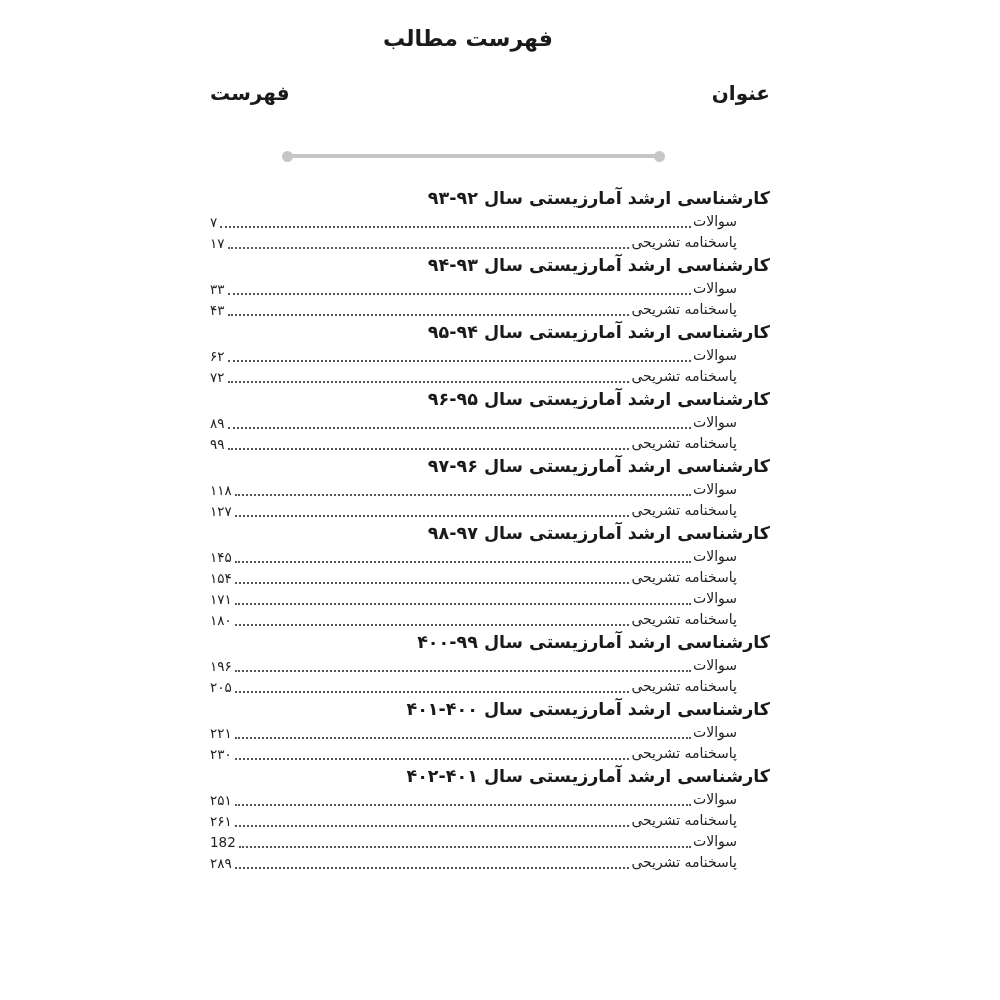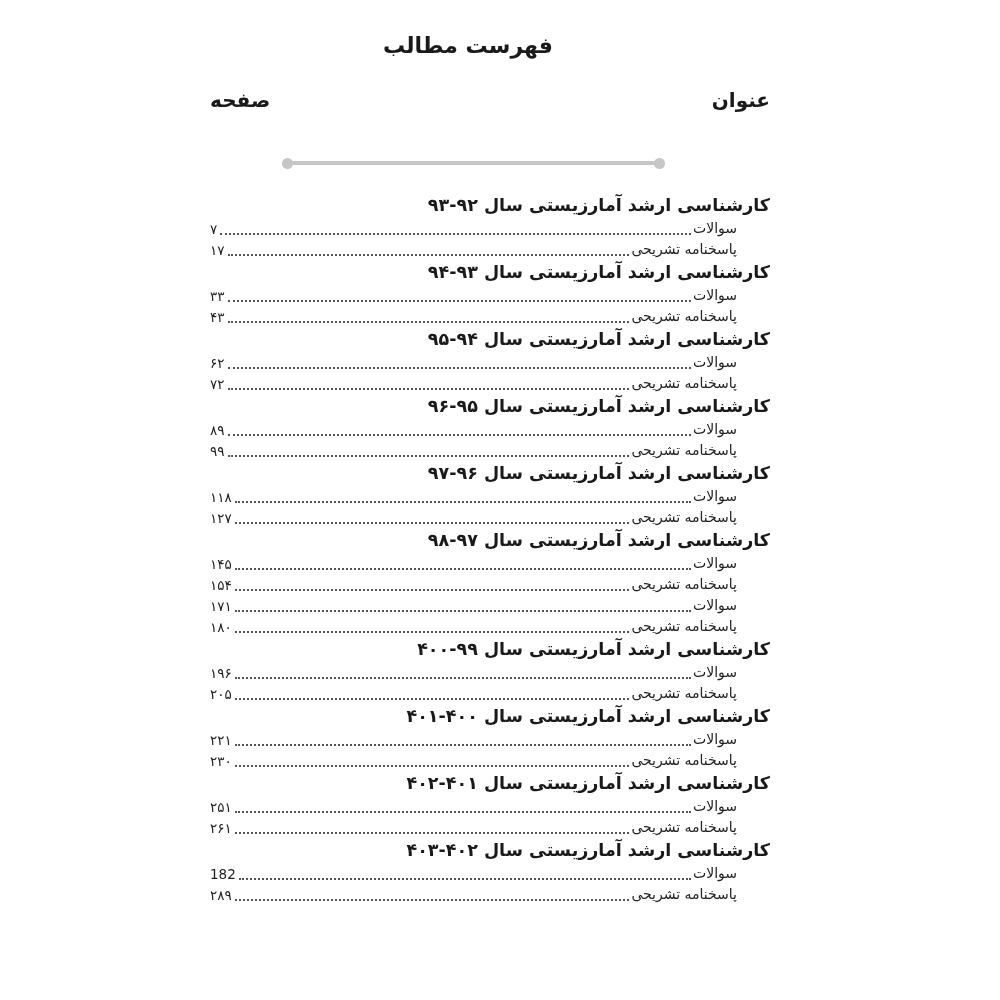--- a/index.html
+++ b/index.html
@@ -17,21 +17,21 @@
     height: 1000px;
     padding: 22px 230px 0 210px;
     font-family: "DejaVu Sans", sans-serif;
     color: #1a1a1a;
   }
   .title {
     font-size: 22px;
     font-weight: bold;
     line-height: 32px;
     text-align: center;
-    margin: 8px;
+    margin: 1px;
     transform: translateX(-22px);
   }
   .cols {
     display: flex;
     justify-content: space-between;
     align-items: baseline;
     margin-top: 24px;
     font-size: 20px;
     font-weight: bold;
     line-height: 28px;
@@ -85,21 +85,21 @@
   }
 </style>
 </head>
 <body>
 
 <div class="page">
   <h1 class="title">فهرست مطالب</h1>
 
   <div class="cols">
     <span>عنوان</span>
-    <span>صفحه</span>
+    <span>فهرست</span>
   </div>
 
   <div class="divider"></div>
 
   <main id="toc">
   <section class="sec">
     <div class="sec-h">کارشناسی ارشد آمارزیستی سال ۹۲-۹۳</div>
     <div class="row">
       <span class="lbl">سوالات</span>
       <span class="leader"></span>
@@ -221,21 +221,20 @@
       <span class="leader"></span>
       <span class="pg">۲۵۱</span>
     </div>
     <div class="row">
       <span class="lbl">پاسخنامه تشریحی</span>
       <span class="leader"></span>
       <span class="pg">۲۶۱</span>
     </div>
   </section>
   <section class="sec">
-    <div class="sec-h">کارشناسی ارشد آمارزیستی سال ۴۰۲-۴۰۳</div>
     <div class="row">
       <span class="lbl">سوالات</span>
       <span class="leader"></span>
       <span class="pg">182</span>
     </div>
     <div class="row">
       <span class="lbl">پاسخنامه تشریحی</span>
       <span class="leader"></span>
       <span class="pg">۲۸۹</span>
     </div>

